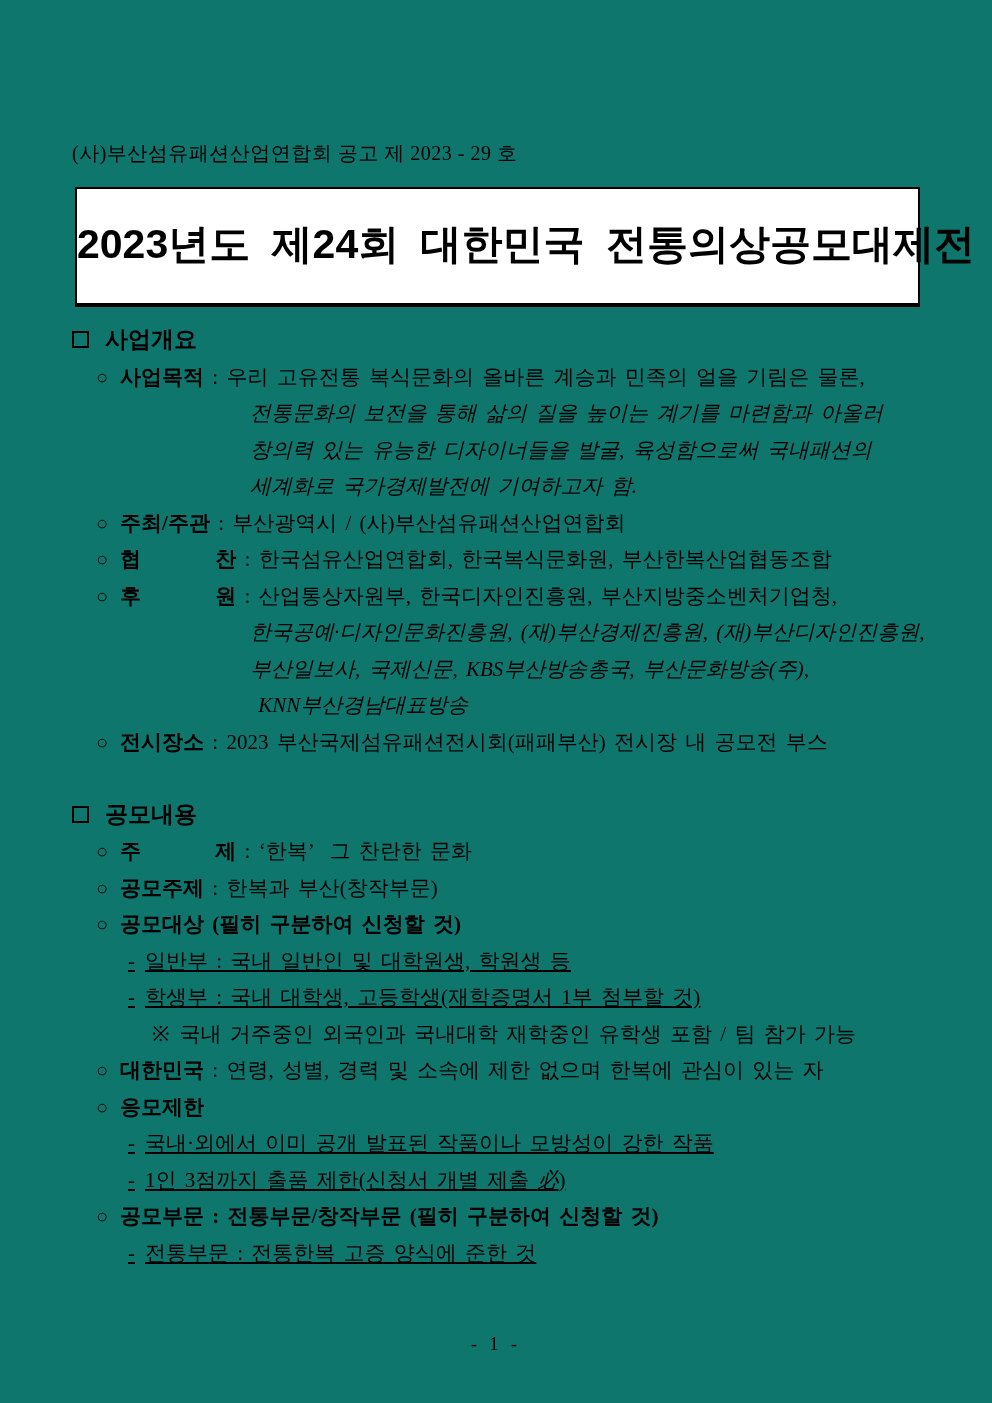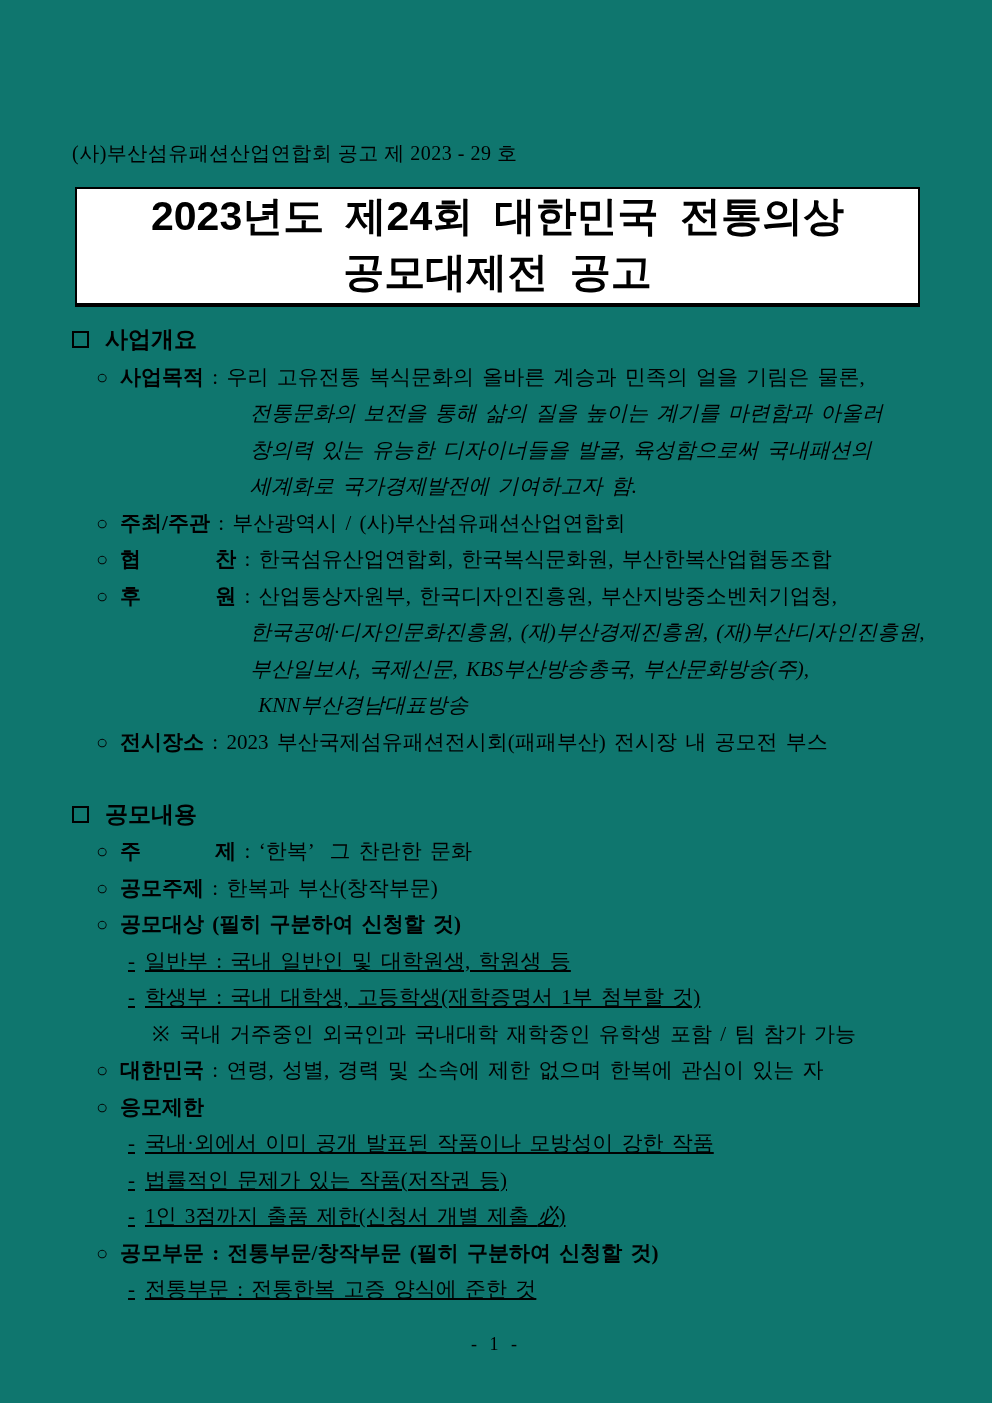--- a/index.html
+++ b/index.html
@@ -23,21 +23,21 @@
   }
   .title-box {
     position: absolute;
     left: 75px;
     top: 187px;
     width: 845px;
     height: 120px;
     border: 2px solid #000000;
     border-bottom-width: 4px;
     display: flex;
-    flex-direction: column;
+    flex-direction: row;
     justify-content: space-between;
     align-items: center;
     padding: 5px 0 8px 0;
     background: #ffffff;
   }
   .title-line {
     font-family: "Liberation Sans", "DejaVu Sans", sans-serif;
     font-weight: bold;
     font-size: 41px;
     line-height: 1.1;
@@ -123,20 +123,19 @@
       <div class="line l-section"><span class="bullet"></span><span class="seg-b ">공모내용</span></div>
       <div class="line l-item"><span class="bullet">○</span><span class="seg-b ">주         제</span><span class=""> : ‘한복’  그 찬란한 문화</span></div>
       <div class="line l-item"><span class="bullet">○</span><span class="seg-b ">공모주제</span><span class=""> : 한복과 부산(창작부문)</span></div>
       <div class="line l-item"><span class="bullet">○</span><span class="seg-b ">공모대상 (필히 구분하여 신청할 것)</span></div>
       <div class="line l-dash"><span class="bullet">-</span><span class="">일반부 : 국내 일반인 및 대학원생, 학원생 등</span></div>
       <div class="line l-dash"><span class="bullet">-</span><span class="">학생부 : 국내 대학생, 고등학생(재학증명서 1부 첨부할 것)</span></div>
       <div class="line l-note"><span class="bullet">※</span><span class="">국내 거주중인 외국인과 국내대학 재학중인 유학생 포함 / 팀 참가 가능</span></div>
       <div class="line l-item"><span class="bullet">○</span><span class="seg-b ">대한민국</span><span class=""> : 연령, 성별, 경력 및 소속에 제한 없으며 한복에 관심이 있는 자</span></div>
       <div class="line l-item"><span class="bullet">○</span><span class="seg-b ">응모제한</span></div>
       <div class="line l-dash"><span class="bullet">-</span><span class="">국내·외에서 이미 공개 발표된 작품이나 모방성이 강한 작품</span></div>
-      <div class="line l-dash"><span class="bullet">-</span><span class="">법률적인 문제가 있는 작품(저작권 등)</span></div>
       <div class="line l-dash"><span class="bullet">-</span><span class="">1인 3점까지 출품 제한(신청서 개별 제출 </span><span class="seg-i">必</span><span class="">)</span></div>
       <div class="line l-item"><span class="bullet">○</span><span class="seg-b ">공모부문 : 전통부문/창작부문 (필히 구분하여 신청할 것)</span></div>
       <div class="line l-dash"><span class="bullet">-</span><span class="">전통부문 : 전통한복 고증 양식에 준한 것</span></div>
     </div>
 
   <div class="page-footer">- 1 -</div>
 </div>
 
 </body></html>

